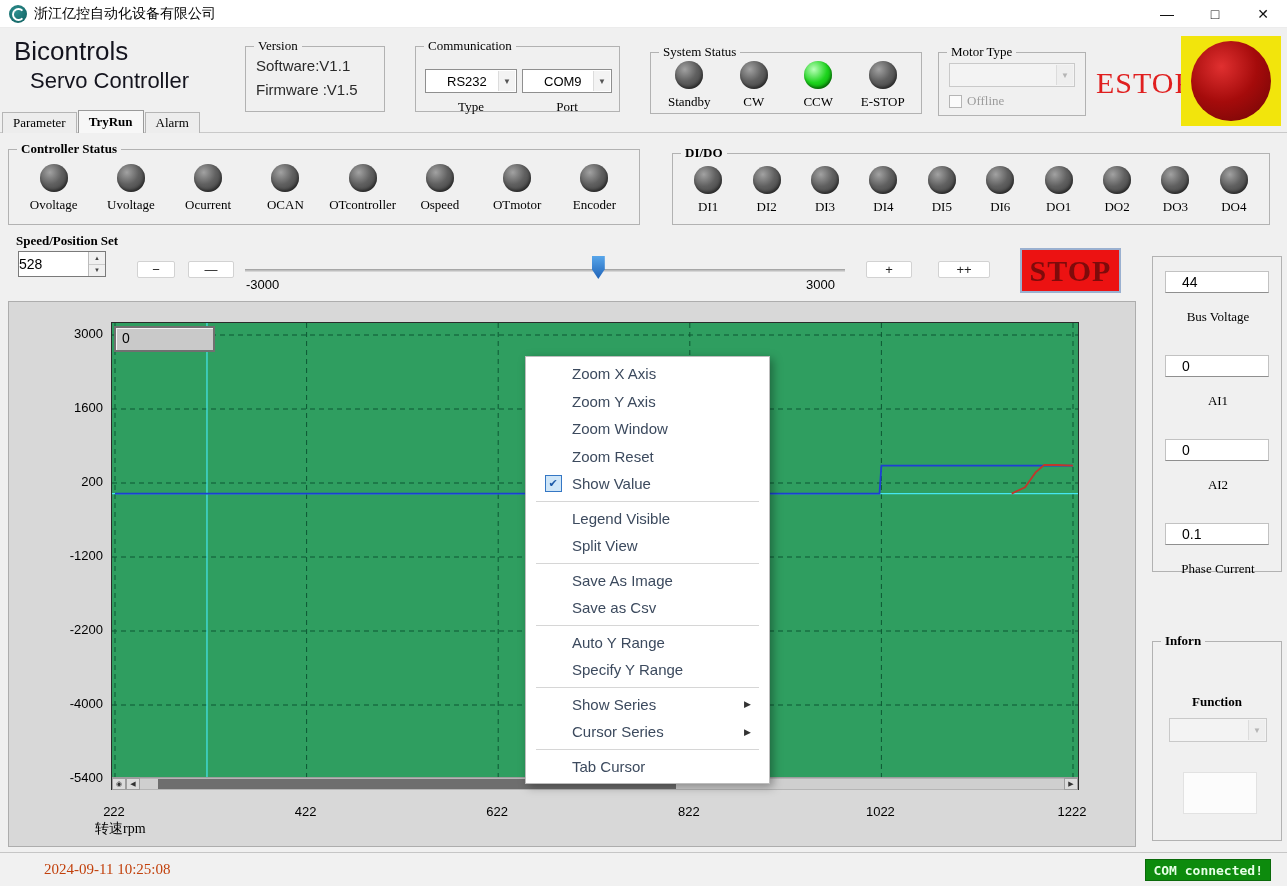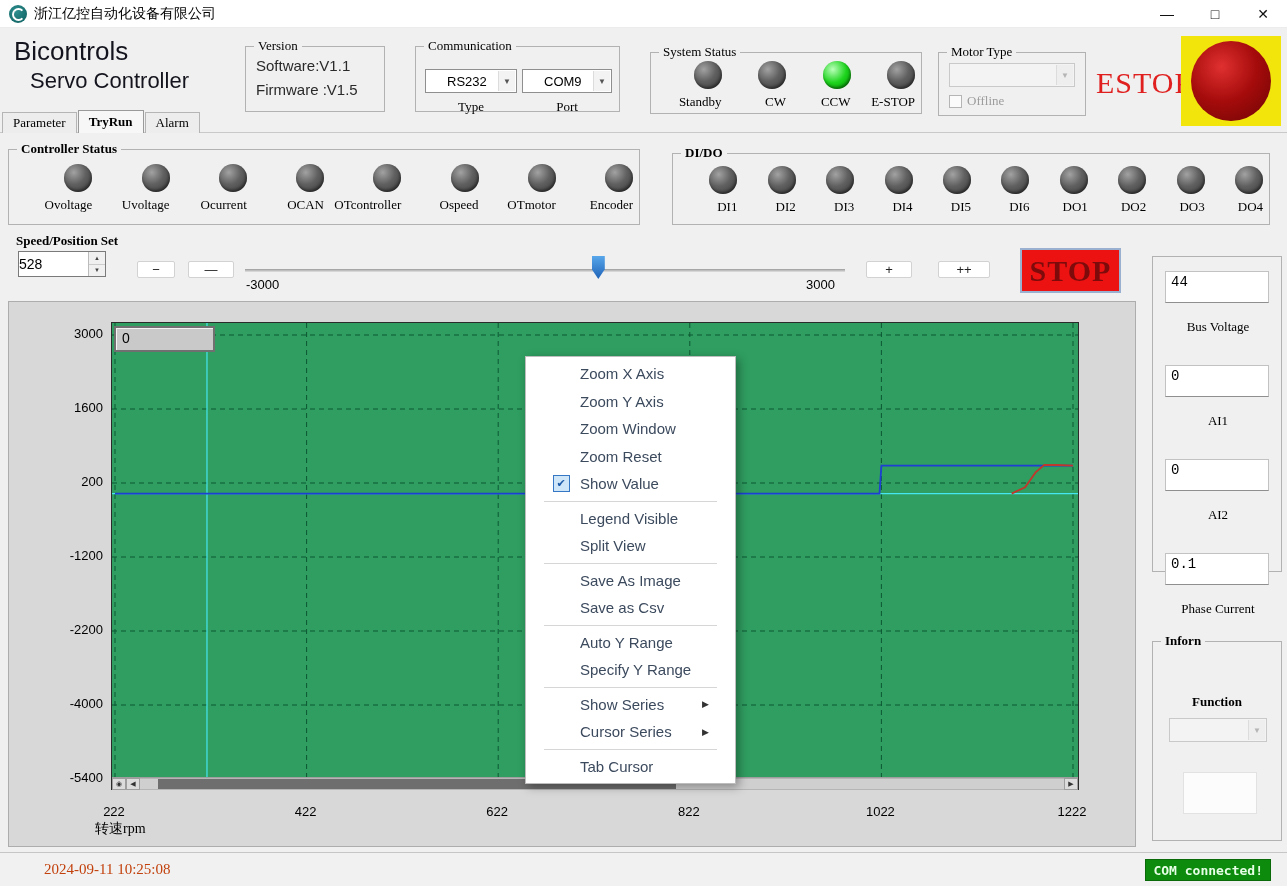--- a/index.html
+++ b/index.html
@@ -43,21 +43,21 @@
 #emergency-circle{width:80px;height:80px;border-radius:50%;background:radial-gradient(circle at 38% 32%,#e03030 0%,#a50b0b 48%,#6d0505 100%)}
 
 
 #tabs{position:absolute;left:2px;top:112px;height:21px;display:flex;z-index:5}
 .tab{padding:0 10px;display:flex;align-items:center;font-size:13px;background:#ededed;border:1px solid #b5b5b5;border-bottom:none;margin-right:1px}
 .tab.active{background:#f7f7f7;font-weight:bold;margin-top:-2px;border-color:#9a9a9a}
 
 
 #main{position:absolute;left:0;top:132px;width:1287px;height:720px;border-top:1px solid #c9c9c9;background:#f0f0f0}
 .led-row{position:absolute;left:6px;right:6px;display:flex}
-.led-wrap{flex:1;display:flex;flex-direction:column;align-items:flex-end}
+.led-wrap{flex:1;display:flex;flex-direction:column;align-items:center}
 .led{width:28px;height:28px;border-radius:50%;background:radial-gradient(circle at 35% 30%,#a2a2a2,#606060 45%,#383838);box-shadow:inset -1px -2px 3px rgba(0,0,0,.45)}
 .led.on{background:radial-gradient(circle at 35% 30%,#b9ffb9,#1ed41e 50%,#009c00)}
 .led-label{margin-top:5px;font-size:13px;white-space:nowrap}
 #gb-cs{left:8px;top:16px;width:632px;height:76px}
 #gb-dido{left:672px;top:20px;width:598px;height:72px}
 
 #speed-title{position:absolute;left:16px;top:100px;font-size:13px;font-weight:bold}
 #spinner{position:absolute;left:18px;top:118px;width:88px;height:26px;background:#fff;border:1px solid #7a7a7a;display:flex}
 #spin-value{flex:1;font-family:Liberation Sans, sans-serif;font-size:14px;line-height:24px}
 #spin-btns{width:17px;display:flex;flex-direction:column;border-left:1px solid #bbb}
@@ -80,33 +80,33 @@
 .ytick{position:absolute;left:26px;width:68px;text-align:right;font-family:"Liberation Sans",sans-serif;font-size:13px}
 .xtick{position:absolute;top:502px;width:56px;text-align:center;font-family:"Liberation Sans",sans-serif;font-size:13px}
 #plot-xlabel{position:absolute;left:86px;top:518px;font-size:14px}
 #cursor-box{position:absolute;left:105px;top:24px;width:101px;height:26px;background:#c9c9c9;border:2px solid #707070;box-shadow:inset 1px 1px 0 rgba(255,255,255,.8);font-family:"Liberation Sans",sans-serif;font-size:14px;line-height:21px;padding-left:6px;z-index:3}
 #plot-scroll{position:absolute;left:103px;top:475px;width:966px;height:13px;background:#c9c9c9;display:flex;z-index:3;border-top:1px solid #9e9e9e}
 .sc-btn{width:14px;height:12px;background:#dcdcdc;border:1px solid #9e9e9e;font-size:7px;display:flex;align-items:center;justify-content:center;color:#333}
 #sc-track{flex:1;position:relative;background:#cfcfcf;border-top:1px solid #b5b5b5;border-bottom:1px solid #b5b5b5}
 #sc-thumb{position:absolute;left:2%;width:56%;top:0;bottom:0;background:#6e6e6e}
 
 
-#context-menu{position:absolute;left:525px;top:223px;width:211px;background:#fff;border:1px solid #bdbdbd;box-shadow:3px 3px 9px rgba(0,0,0,.35);padding:3px 16px;z-index:20;font-family:"Liberation Sans",sans-serif}
+#context-menu{position:absolute;left:525px;top:223px;width:245px;background:#fff;border:1px solid #bdbdbd;box-shadow:3px 3px 9px rgba(0,0,0,.35);padding:3px 8px;z-index:20;font-family:"Liberation Sans",sans-serif}
 .menu-item{height:27.5px;display:flex;align-items:center;color:#3c4a5e;font-size:15px;position:relative}
 .menu-gutter{width:38px;display:flex;align-items:center;justify-content:center;flex:0 0 auto}
 .chkbox{width:17px;height:17px;border:1px solid #3577c4;background:#cfe6f8;display:flex;align-items:center;justify-content:center;font-size:11px;color:#1d5aa8}
 .menu-text{flex:1}
 .menu-arrow{position:absolute;right:10px;font-size:9px;color:#333}
 .menu-sep{height:1px;background:#d6d6d6;margin:3px 2px}
 
 
 #gb-readouts{left:1152px;top:123px;width:130px;height:316px}
 #rp-fields{position:absolute;left:12px;top:14px;width:106px}
 .rp-group{margin-bottom:30px}
-.rp-box{width:104px;height:32px;background:#fff;border:1px solid #c2c2c2;border-bottom-color:#8f8f8f;font-family:Liberation Mono, monospace;font-size:14px;padding-left:5px;line-height:20px}
+.rp-box{width:104px;height:22px;background:#fff;border:1px solid #c2c2c2;border-bottom-color:#8f8f8f;font-family:Liberation Sans, sans-serif;font-size:14px;padding-left:16px;line-height:20px}
 .rp-label{text-align:center;font-size:13px;margin-top:16px}
 #gb-inform{left:1152px;top:508px;width:130px;height:200px}
 #inform-func-label{position:absolute;left:0;top:52px;width:100%;text-align:center;font-size:13px;font-weight:bold}
 #inform-combo{left:16px;top:76px;width:98px}
 #inform-blank{position:absolute;left:30px;top:130px;width:74px;height:42px;background:#fcfcfc;border:1px solid #e2e2e2}
 
 
 #statusbar{position:absolute;left:0;top:852px;width:1287px;height:34px;background:#f1f1f1;border-top:1px solid #c6c6c6}
 #sb-time{position:absolute;left:44px;top:8px;font-family:Liberation Serif, serif;font-size:15px;color:#c2410c}
 #sb-conn{position:absolute;right:16px;top:6px;height:22px;padding:0 7px;display:flex;align-items:center;background:#0d8b0d;border:1px solid #0a6a0a;color:#e6ffe6;font-family:"DejaVu Sans Mono",monospace;font-size:13px;font-weight:bold}

